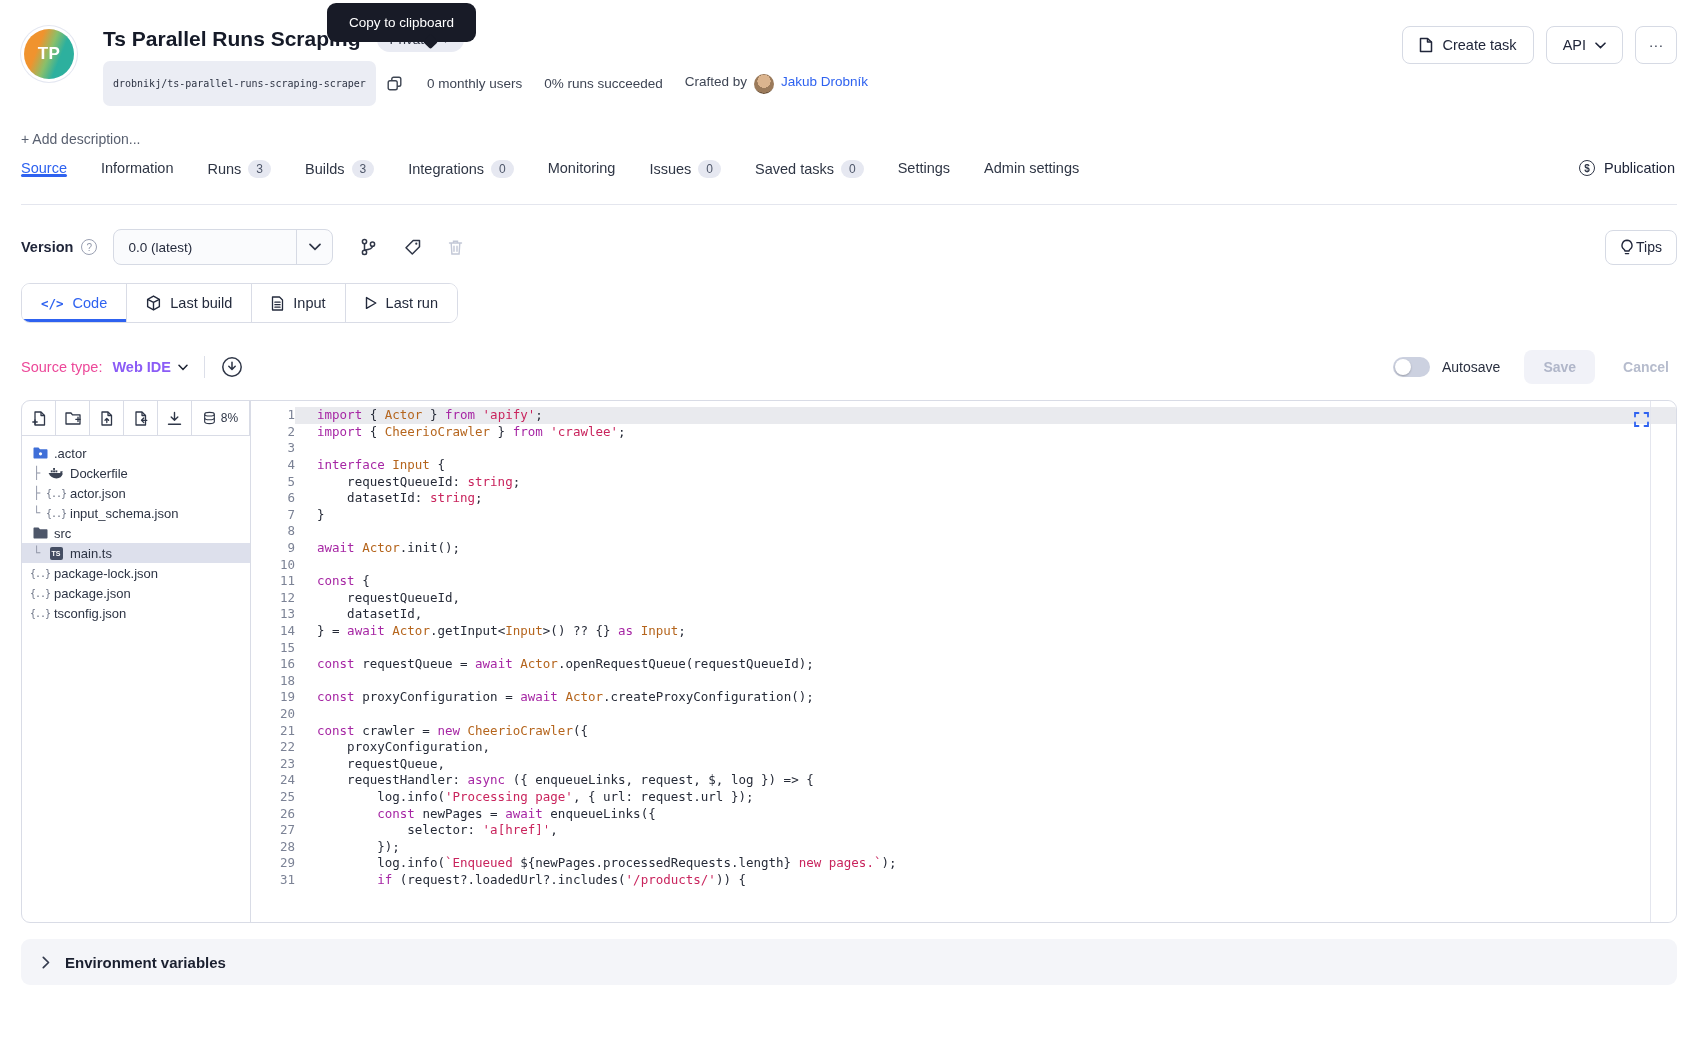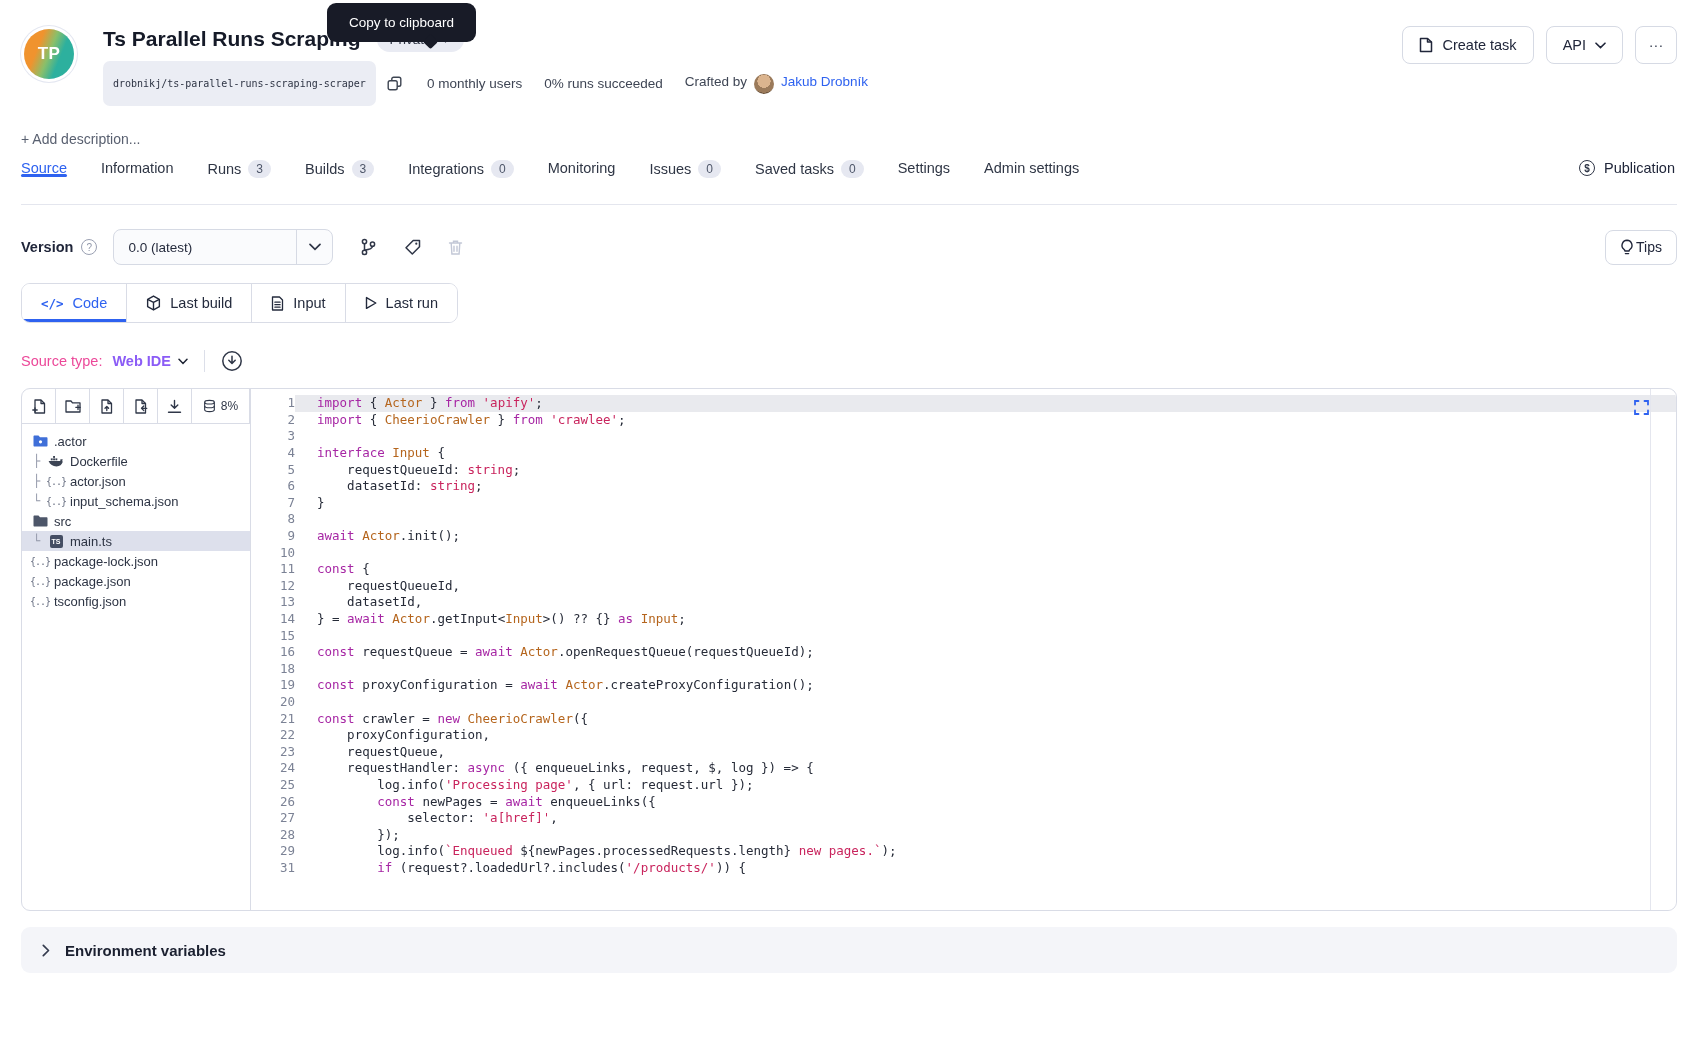--- a/index.html
+++ b/index.html
@@ -330,20 +330,26 @@
           </svg>
       </span>
     </span>
     <span class="vdiv"></span>
     <span class="dl-circle">
       <svg width="22" height="22" viewBox="0 0 22 22" fill="none" stroke="#2f3647" stroke-width="1.5" stroke-linecap="round" stroke-linejoin="round">
           <circle cx="11" cy="11" r="9.2"></circle>
           <path d="M11 6.3v7M7.8 10.3l3.2 3.2 3.2-3.2"></path>
         </svg>
     </span>
+    <div class="right-controls">
+      <div class="toggle"></div>
+      <span class="autosave-label">Autosave</span>
+      <div class="save-btn">Save</div>
+      <div class="cancel-btn">Cancel</div>
+    </div>
   </div>
 
   
   <div class="workspace">
     <div class="tree-panel">
       <div class="tree-toolbar">
         <span class="tt-cell">
           <svg width="14" height="15" viewBox="0 0 14 15" fill="none" stroke="currentColor" stroke-width="1.3" stroke-linejoin="round">
               <path d="M3 1h6l3.5 3.5V14H3z"></path>
               <path d="M9 1v3.5h3.5"></path>

